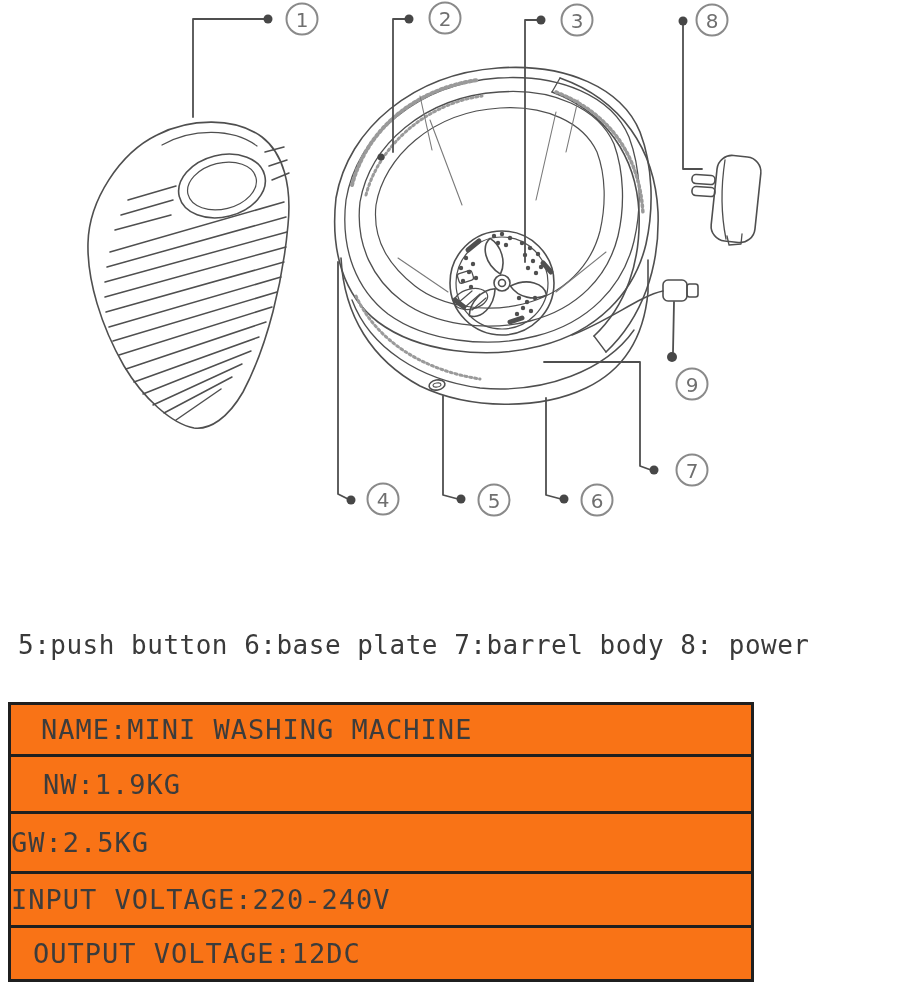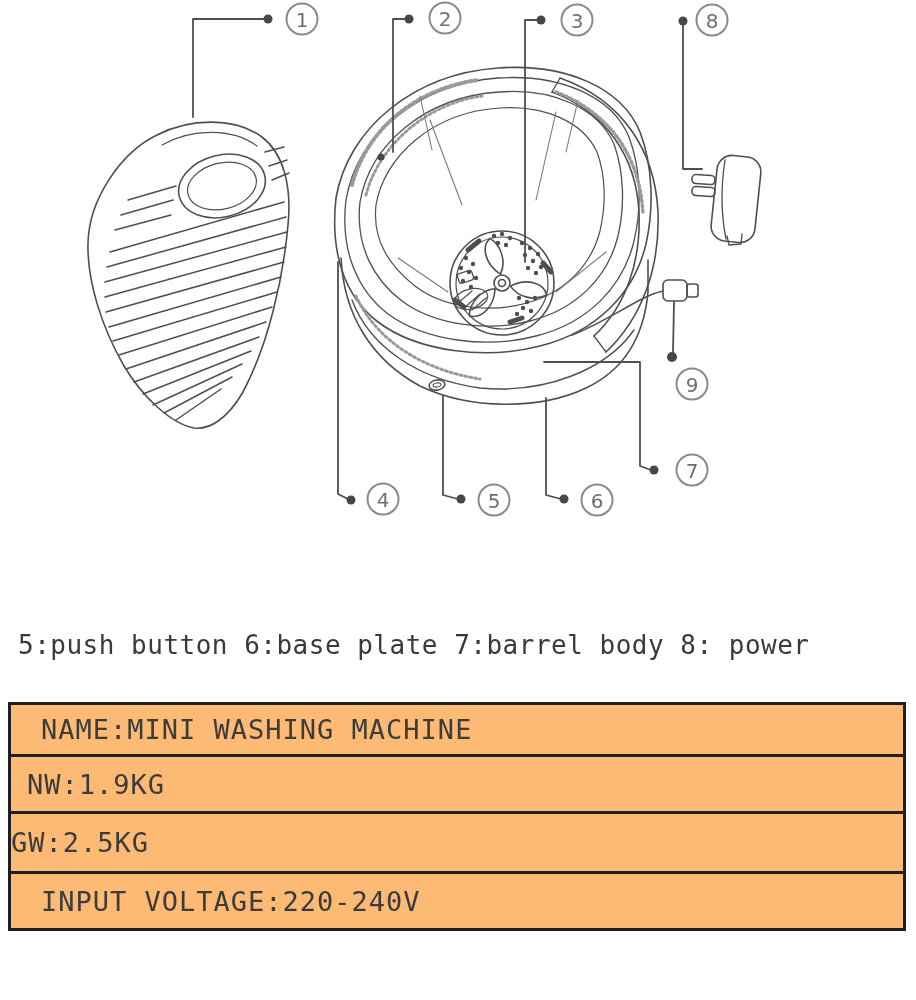--- a/index.html
+++ b/index.html
@@ -9,34 +9,34 @@
     font-family:"DejaVu Sans Mono", monospace;
   }
   svg{display:block;}
   .diagram{position:absolute;top:0;left:0;}
   .legend{
     position:absolute;top:549px;left:18px;right:10px;
     font-size:26px;line-height:38.5px;letter-spacing:0.5px;
     color:#3a3a3a;white-space:pre;
   }
   .spec-table{
-    position:absolute;top:702px;left:8px;width:898px;
+    position:absolute;top:702px;left:8px;width:746px;
     border:3px solid #1f1f1f;box-sizing:border-box;
-    background:#fdba74;
+    background:#f97316;
   }
   .spec-row{
     display:flex;align-items:center;box-sizing:border-box;
     border-bottom:3px solid #1f1f1f;
     font-size:27px;letter-spacing:1px;color:#3c3c3c;white-space:pre;
   }
   .spec-row:last-child{border-bottom:none;}
   .spec-row.r0{height:52px;padding-left:30px;}
-  .spec-row.r1{height:57px;padding-left:16px;}
+  .spec-row.r1{height:57px;padding-left:32px;}
   .spec-row.r2{height:60px;}
-  .spec-row.r3{height:54px;padding-left:30px;}
+  .spec-row.r3{height:54px;}
   .spec-row.r4{height:51px;padding-left:22px;}
   .callout-num{
     font-family:"DejaVu Sans", sans-serif;font-size:20px;fill:#6f6f6f;
   }
 </style>
 </head>
 <body>
 
 <div class="page">
 
@@ -264,15 +264,18 @@
     </div>
     <div class="spec-row r1">
       <span>NW:1.9KG</span>
     </div>
     <div class="spec-row r2">
       <span>GW:2.5KG</span>
     </div>
     <div class="spec-row r3">
       <span>INPUT VOLTAGE:220-240V</span>
     </div>
+    <div class="spec-row r4">
+      <span>OUTPUT VOLTAGE:12DC</span>
+    </div>
   </div>
 
 </div>
 
 </body></html>

